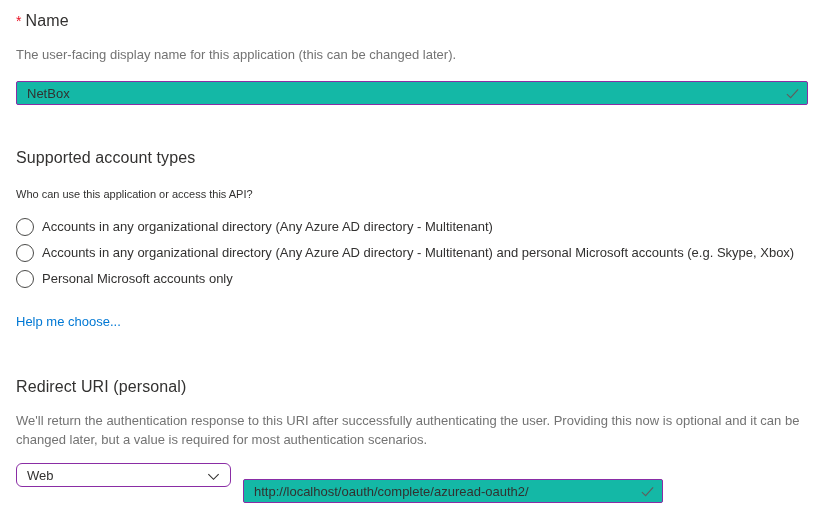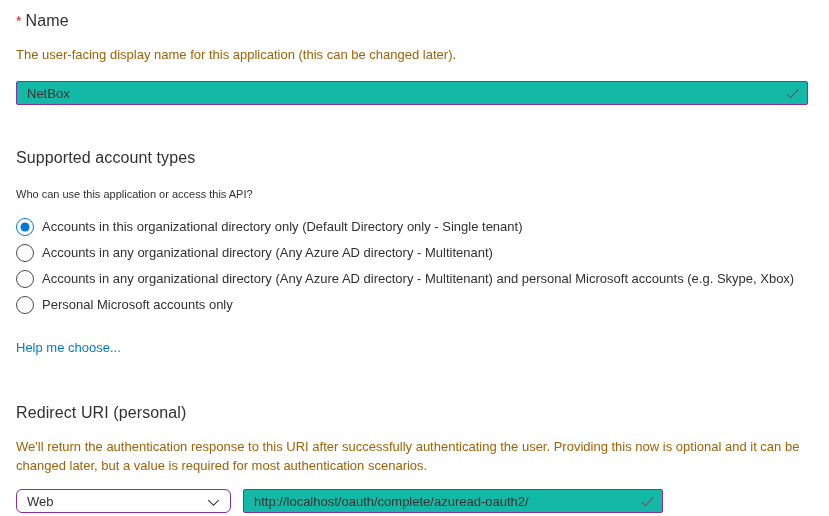--- a/index.html
+++ b/index.html
@@ -10,21 +10,21 @@
     color: #323130;
   }
   .page { padding: 10px 16px 0 16px; width: 824px; }
 
   .section-title {
     font-size: 16px; font-weight: 400; color: #323130; line-height: 22px;
     letter-spacing: 0.1px;
   }
   .required-star { color: #e81123; margin-right: 4px; font-size: 14px; }
   .desc {
-    font-size: 13px; line-height: 19px; color: #a16207; margin-top: 13px;
+    font-size: 13px; line-height: 19px; color: #737373; margin-top: 13px;
     max-width: 800px;
   }
 
   .field-wrap { position: relative; margin-top: 17px; }
   .text-input {
     width: 100%; height: 24px;
     border: 1px solid #8a2da5; border-radius: 2px;
     padding: 0 28px 0 10px;
     font-family: "Liberation Sans", sans-serif;
     font-size: 13px; color: #323130; outline: none; background: #14b8a6;
@@ -61,21 +61,21 @@
 
   .redirect-section { margin-top: 46px; }
   .uri-row { display: flex; margin-top: 14px; align-items: flex-start; }
   .dropdown {
     position: relative; width: 215px; height: 24px;
     border: 1px solid #8a2da5; border-radius: 6px; background: #fff;
     display: flex; align-items: center; padding: 0 30px 0 10px;
     font-size: 13px; color: #323130; cursor: pointer;
   }
   .dropdown-chevron { position: absolute; right: 9px; top: 5px; display: flex; align-items: center; }
-  .uri-field-wrap { position: relative; margin-top: 0; margin-left: 12px; width: 420px; }
+  .uri-field-wrap { position: relative; margin-top: 16px; margin-left: 12px; width: 420px; }
 </style>
 </head>
 <body>
 
 <div class="page">
 
   <div>
     <div class="section-title">
       <span class="required-star">*</span><span>Name</span>
     </div>
@@ -88,24 +88,20 @@
           </svg>
       </span>
     </div>
   </div>
 
   <div class="section">
     <div class="section-title">Supported account types</div>
     <div class="question">Who can use this application or access this API?</div>
 
     <div class="radio-group">
-      <div class="radio-row">
-        <span class="radio-circle selected"></span>
-        <span class="radio-label">Accounts in this organizational directory only (Default Directory only - Single tenant)</span>
-      </div>
       <div class="radio-row">
         <span class="radio-circle"></span>
         <span class="radio-label">Accounts in any organizational directory (Any Azure AD directory - Multitenant)</span>
       </div>
       <div class="radio-row">
         <span class="radio-circle"></span>
         <span class="radio-label">Accounts in any organizational directory (Any Azure AD directory - Multitenant) and personal Microsoft accounts (e.g. Skype, Xbox)</span>
       </div>
       <div class="radio-row">
         <span class="radio-circle"></span>

